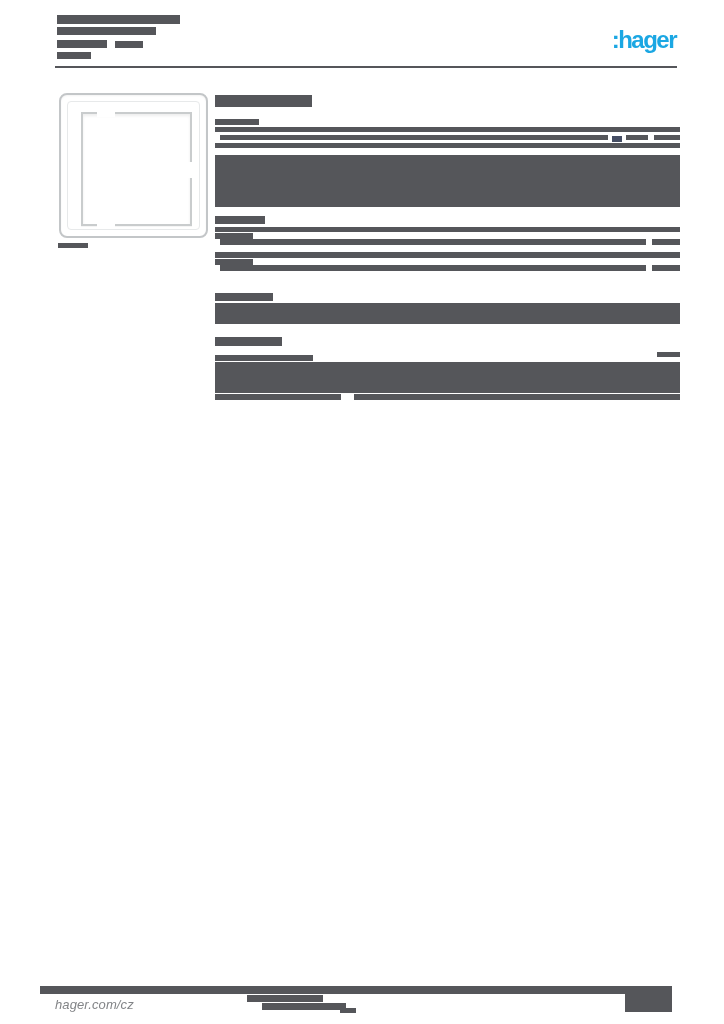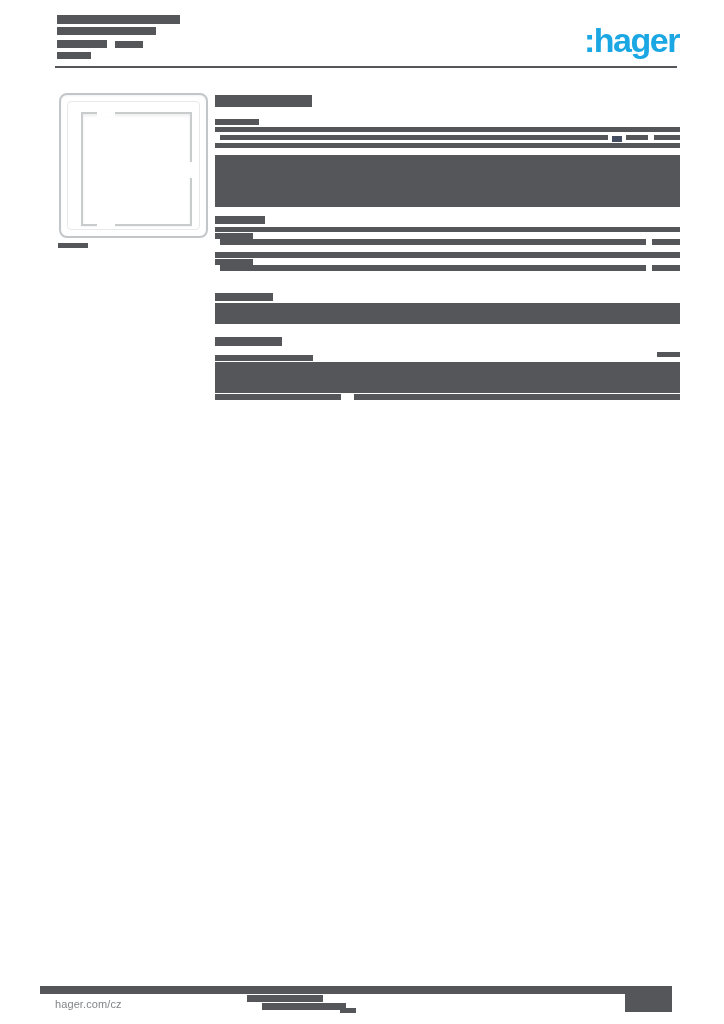--- a/index.html
+++ b/index.html
@@ -6,21 +6,21 @@
   #canvas{
     position:relative;width:724px;height:1024px;background:#ffffff;
     overflow:hidden;font-family:"Liberation Sans",sans-serif;
   }
   .bar{position:absolute;background:#55565a;}
   
   .rule{position:absolute;left:55px;top:66px;width:622px;height:2px;background:#55565a;}
   
   .logo{
     position:absolute;left:584px;top:22px;width:92px;height:36px;
-    color:#1ba7e3;font-size:34px;font-weight:bold;letter-spacing:-1.5px;
+    color:#1ba7e3;font-size:24px;font-weight:bold;letter-spacing:-1.5px;
     line-height:36px;text-align:right;
   }
   
   .product{
     position:absolute;left:59px;top:93px;width:149px;height:145px;
   }
   .frame-outer{
     position:absolute;left:0;top:0;right:0;bottom:0;
     background:#ffffff;border:2px solid #c3c6c8;border-radius:8px;
     box-shadow:inset 0 1px 2px rgba(0,0,0,0.05);
@@ -37,22 +37,22 @@
   .notch{position:absolute;background:#ffffff;}
   .notch.tl{left:14px;top:-3px;width:18px;height:6px;}
   .notch.bl{left:14px;bottom:-3px;width:18px;height:6px;}
   .notch.rm{right:-3px;top:48px;width:6px;height:16px;}
   
   .url-box{
     position:absolute;left:50px;top:994px;width:115px;height:22px;
     background:#ffffff;
   }
   .url-text{
-    display:block;padding:6px 0 0 5px;font-size:11px;color:#828487;
-    text-decoration:none;line-height:9px;letter-spacing:0.1px;
+    display:block;padding:6px 0 0 5px;font-size:13px;color:#828487;
+    text-decoration:none;line-height:9px;letter-spacing:0.1px;font-style:italic;
   }
 </style>
 </head>
 <body>
 
 <div id="canvas">
 
   <div class="rule"></div>
 
   <div class="logo">

